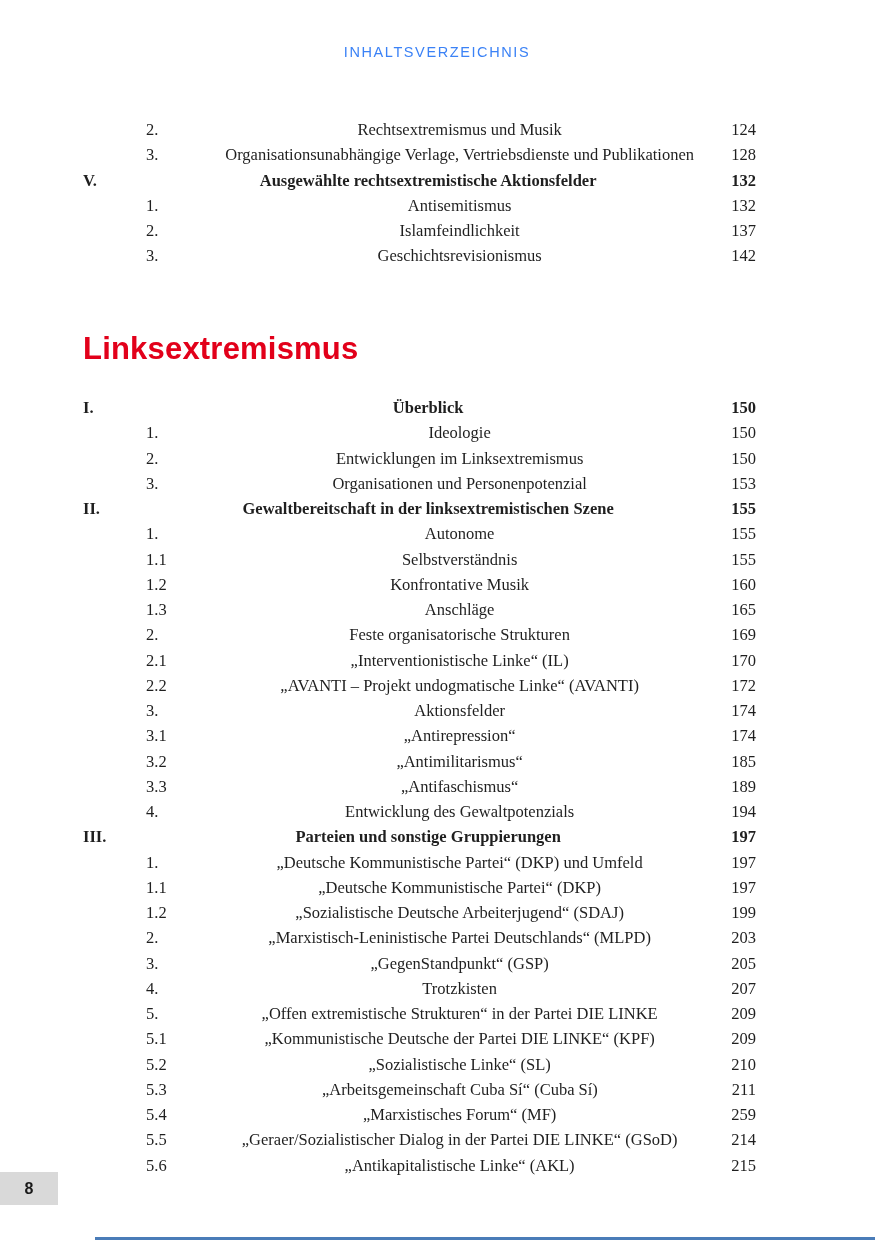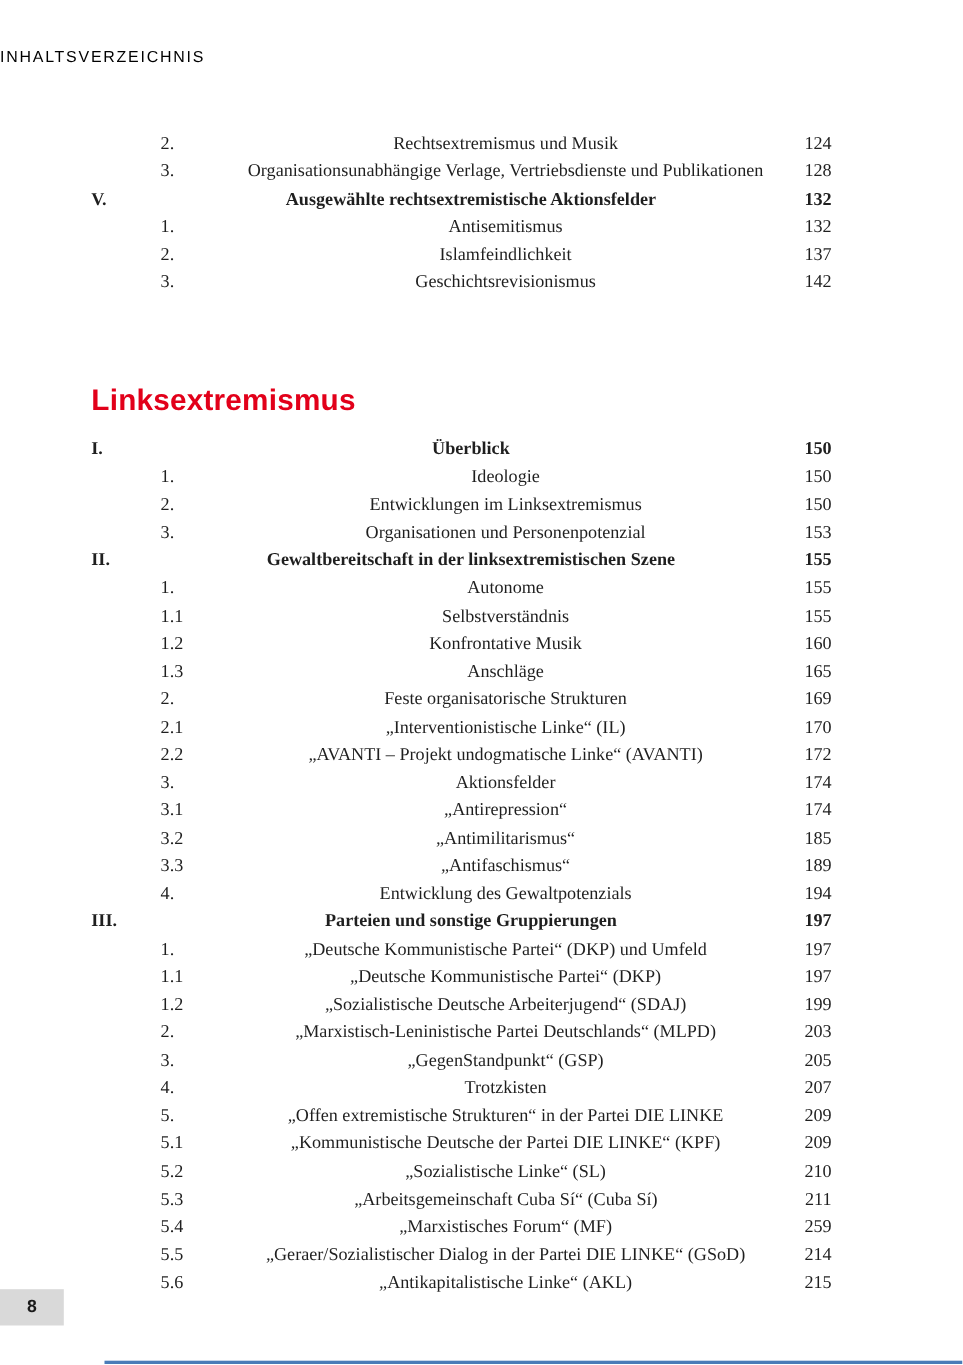--- a/index.html
+++ b/index.html
@@ -6,46 +6,47 @@
   body{
     width:875px;height:1241px;
     background:#ffffff;
     position:relative;
     overflow:hidden;
     font-family:"Liberation Serif", serif;
     color:#1f1f1f;
   }
   .page-header{
     position:absolute;top:42px;left:0;width:874px;
+    text-align:center;
     font-family:"Liberation Sans", sans-serif;
     font-size:14.5px;line-height:20px;
     letter-spacing:1.6px;
-    color:#000000;
+    color:#3b82f6;
   }
   .toc-block{
     position:absolute;left:83px;width:673px;
   }
   .toc-block-top{top:117px;}
   .toc-block-main{top:395px;}
   .toc-row{
     display:flex;
     height:25.25px;line-height:25.25px;
     font-size:16.5px;
     white-space:nowrap;
   }
   .toc-row .num{flex:none;width:42px;}
   .toc-row.sub .num{margin-left:63px;}
   .toc-row .title{flex:1;overflow:hidden;text-align:center;}
   .toc-row .page{flex:none;text-align:left;}
   .toc-row.roman{font-weight:bold;}
   .section-heading{
-    position:absolute;left:83px;top:348px;
+    position:absolute;left:83px;top:332px;
     font-family:"Liberation Sans", sans-serif;
     font-weight:bold;
-    font-size:27px;line-height:33px;
+    font-size:31px;line-height:33px;
     letter-spacing:0.2px;
   }
   .page-number-box{
     position:absolute;left:0;top:1172px;
     width:58px;height:33px;
     background:#d9d9d9;
     text-align:center;
     line-height:33px;
     font-family:"Liberation Sans", sans-serif;
     font-weight:bold;

